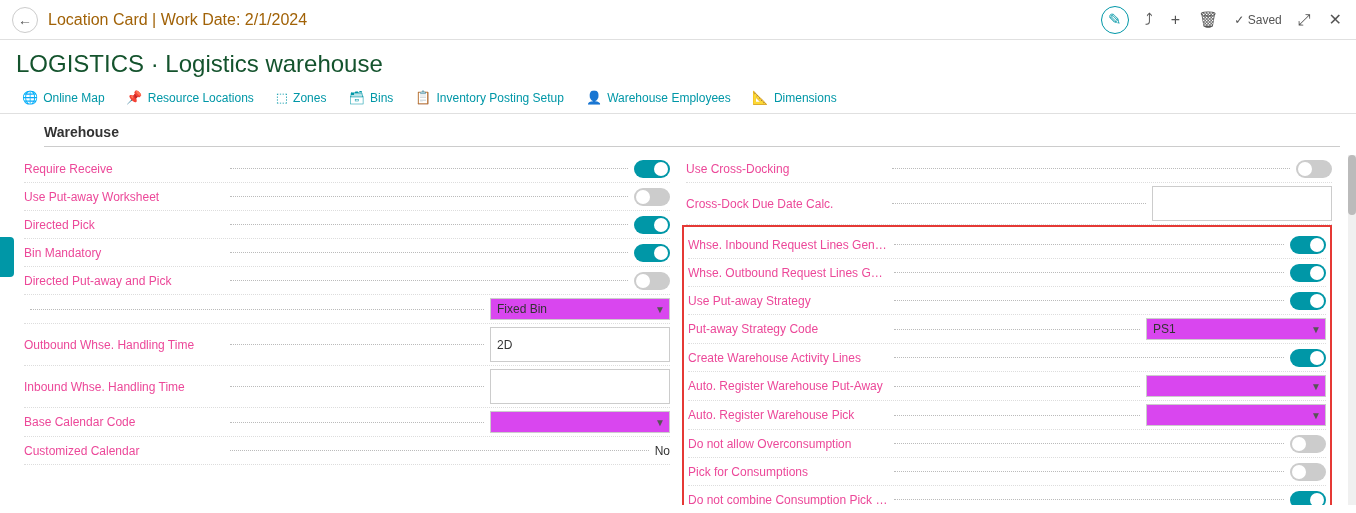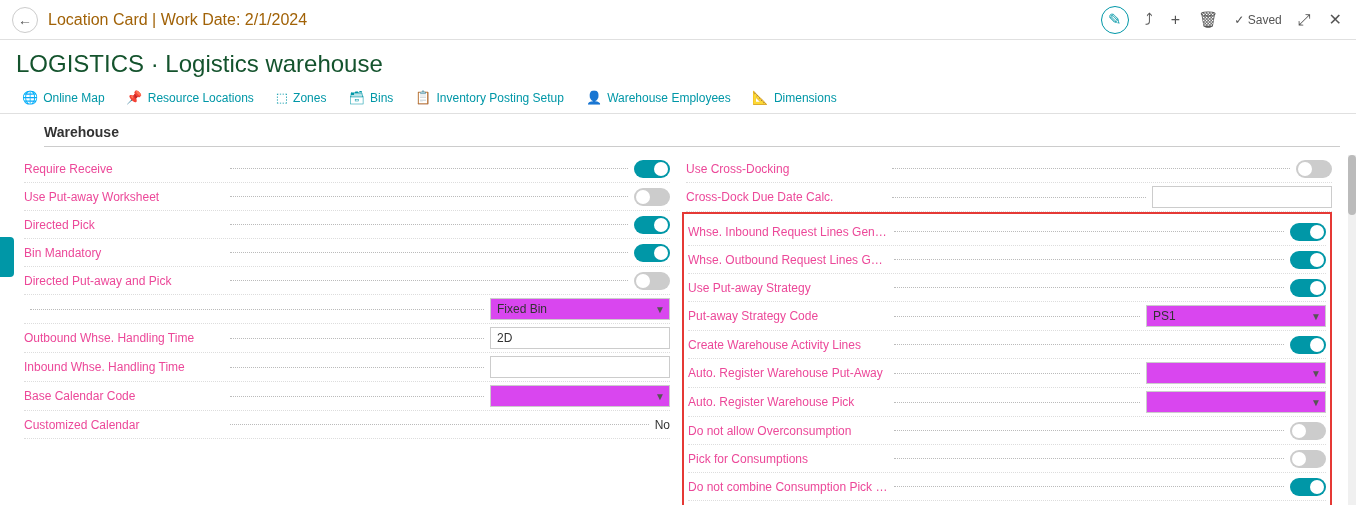--- a/index.html
+++ b/index.html
@@ -171,21 +171,21 @@
       transition: left 0.1s;
     }
     .toggle.on::after { left: 20px; }
     .toggle.off::after { left: 2px; }
 
     
     .field-input {
       border: 1px solid #ccc;
       padding: 2px 6px;
       font-size: 12px;
-      height: 22px;
+      height: 35px;
       width: 180px;
       color: #333;
       outline: none;
     }
     .field-select-wrapper {
       position: relative;
       width: 180px;
     }
     .field-select {
       border: 1px solid #ccc;

